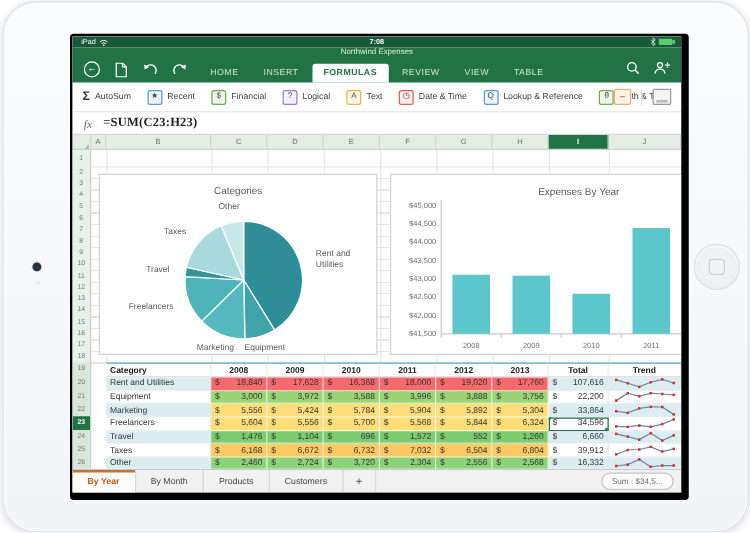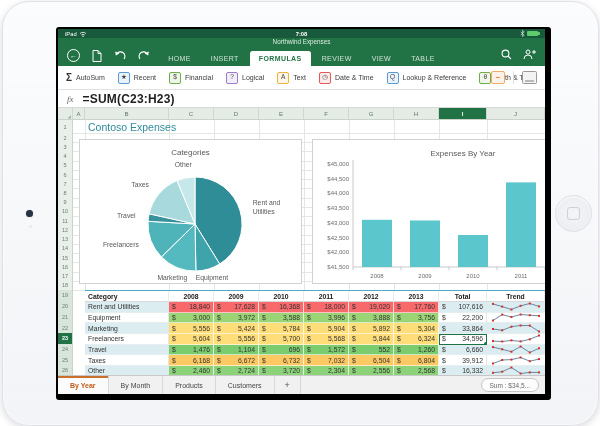--- a/index.html
+++ b/index.html
@@ -40,21 +40,21 @@
   .tbox{width:10px;height:10px;border:1px solid;border-radius:2px;display:flex;align-items:center;justify-content:center;font-size:6.5px;line-height:1;color:#444;flex:none;}
   .tsigma{font-size:10px;font-weight:bold;color:#333;line-height:1;}
   .toolbar-end{display:flex;align-items:center;gap:8px;flex:none;}
   .more{width:12px;height:11px;border:1px solid #f0aa6c;background:#fdf2e8;color:#e07f2e;font-weight:bold;font-size:8px;border-radius:2px;display:flex;align-items:center;justify-content:center;}
   .tdivider{width:1px;height:13px;background:#ddd;}
   .kbd{width:13px;height:11px;border:1px solid #9a9a9a;border-radius:1.5px;position:relative;background:#f3f3f3;display:inline-block;}
   .kbd::after{content:"";position:absolute;left:2px;right:2px;bottom:1.5px;height:2px;background:#b9b9b9;border-radius:.5px;}
   
   .formulabar{height:17px;background:#fff;border-bottom:1px solid #d8d8d8;display:flex;align-items:center;gap:9px;padding:0 9px;flex:none;}
   .fx{font-family:"Liberation Serif",serif;font-style:italic;font-size:9px;color:#666;}
-  .formula{font-size:12px;font-weight:bold;color:#1f1f1f;letter-spacing:.2px;}
+  .formula{font-size:10px;font-weight:bold;color:#1f1f1f;letter-spacing:.2px;font-family:Liberation Serif, serif;}
   
   .colheaders{height:11px;background:#e4ece5;display:flex;border-bottom:1px solid #c9d3ca;font-size:6px;color:#5e7a64;flex:none;}
   .ch{display:flex;align-items:center;justify-content:center;border-right:1px solid #ced8cf;height:100%;box-sizing:border-box;flex:none;}
   .ch.sel{background:#217346;color:#fff;font-weight:bold;}
   .ch.corner{position:relative;}
   .ch.corner::after{content:"\25E2";position:absolute;right:1px;bottom:0;font-size:4.5px;color:#a6b3a8;line-height:1;}
   
   .sheet{position:relative;flex:1;background:#fff;overflow:hidden;}
   .hgrid{position:absolute;left:15px;right:0;top:13px;height:158px;border-top:1px solid #e4e8e4;z-index:0;
     background:repeating-linear-gradient(to bottom,transparent 0,transparent 8.235px,#e4e8e4 8.235px,#e4e8e4 9.235px);}
@@ -270,21 +270,20 @@
               <div class="gn" style="height: 9.23529px;">18</div>
               <div class="gn tinted" style="height: 11px;">19</div>
               <div class="gn tinted" style="height: 10.65px;">20</div>
               <div class="gn tinted" style="height: 10.65px;">21</div>
               <div class="gn tinted" style="height: 10.65px;">22</div>
               <div class="gn sel" style="height: 10.65px;">23</div>
               <div class="gn tinted" style="height: 10.65px;">24</div>
               <div class="gn tinted" style="height: 10.65px;">25</div>
               <div class="gn tinted" style="height: 10.65px;">26</div>
             </div>
-          <div class="sheet-title">Contoso Expenses</div>
           <div class="chart-frame pie-frame" id="pie-frame"><svg width="221" height="143" viewBox="0 0 221 143">
                 <text x="110.5" y="15" text-anchor="middle" class="ctitle">Categories</text>
                 <path d="M115,84 L115.0,37.0 A47,47 0 0 1 139.7,124.0 Z" fill="#2F8D97" stroke="#fff" stroke-width="1"></path>
                 <path d="M115,84 L139.7,124.0 A47,47 0 0 1 115.9,131.0 Z" fill="#3FA3AC" stroke="#fff" stroke-width="1"></path>
                 <path d="M115,84 L115.9,131.0 A47,47 0 0 1 81.4,116.9 Z" fill="#55BAC0" stroke="#fff" stroke-width="1"></path>
                 <path d="M115,84 L81.4,116.9 A47,47 0 0 1 68.1,81.3 Z" fill="#4FB3BA" stroke="#fff" stroke-width="1"></path>
                 <path d="M115,84 L68.1,81.3 A47,47 0 0 1 69.1,73.8 Z" fill="#37929C" stroke="#fff" stroke-width="1"></path>
                 <path d="M115,84 L69.1,73.8 A47,47 0 0 1 97.0,40.6 Z" fill="#A7D9DD" stroke="#fff" stroke-width="1"></path>
                 <path d="M115,84 L97.0,40.6 A47,47 0 0 1 115.0,37.0 Z" fill="#C6E8EA" stroke="#fff" stroke-width="1"></path>
                 <text x="172.7" y="64.6" text-anchor="start" class="plab">Rent and</text>

